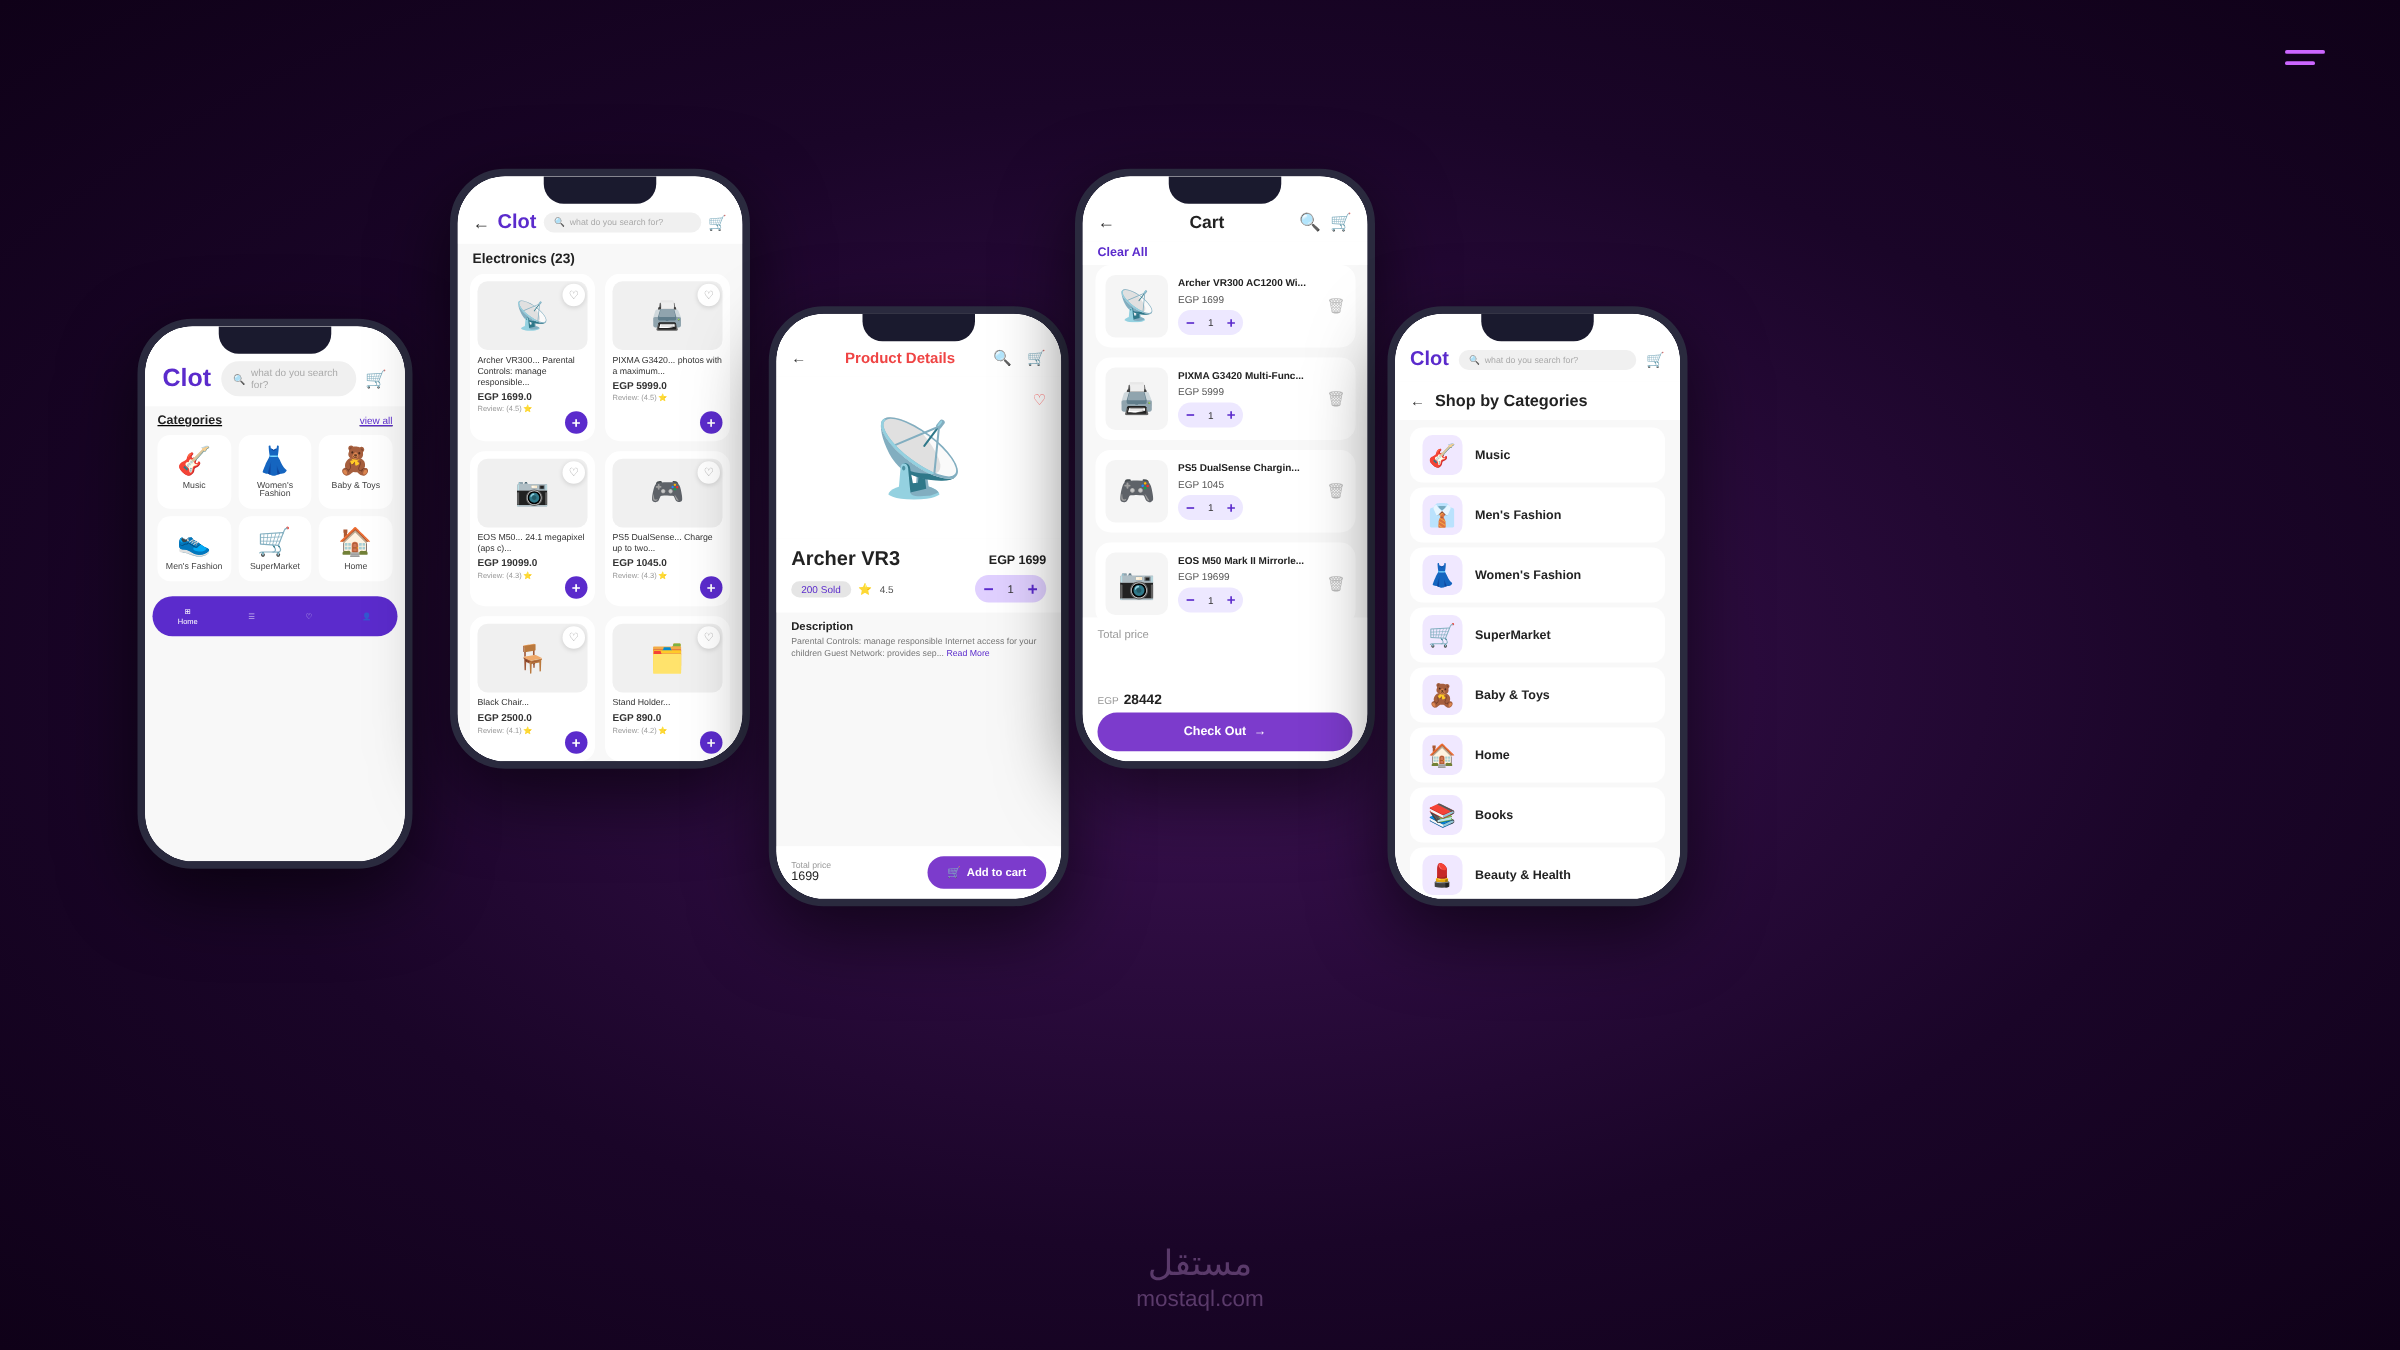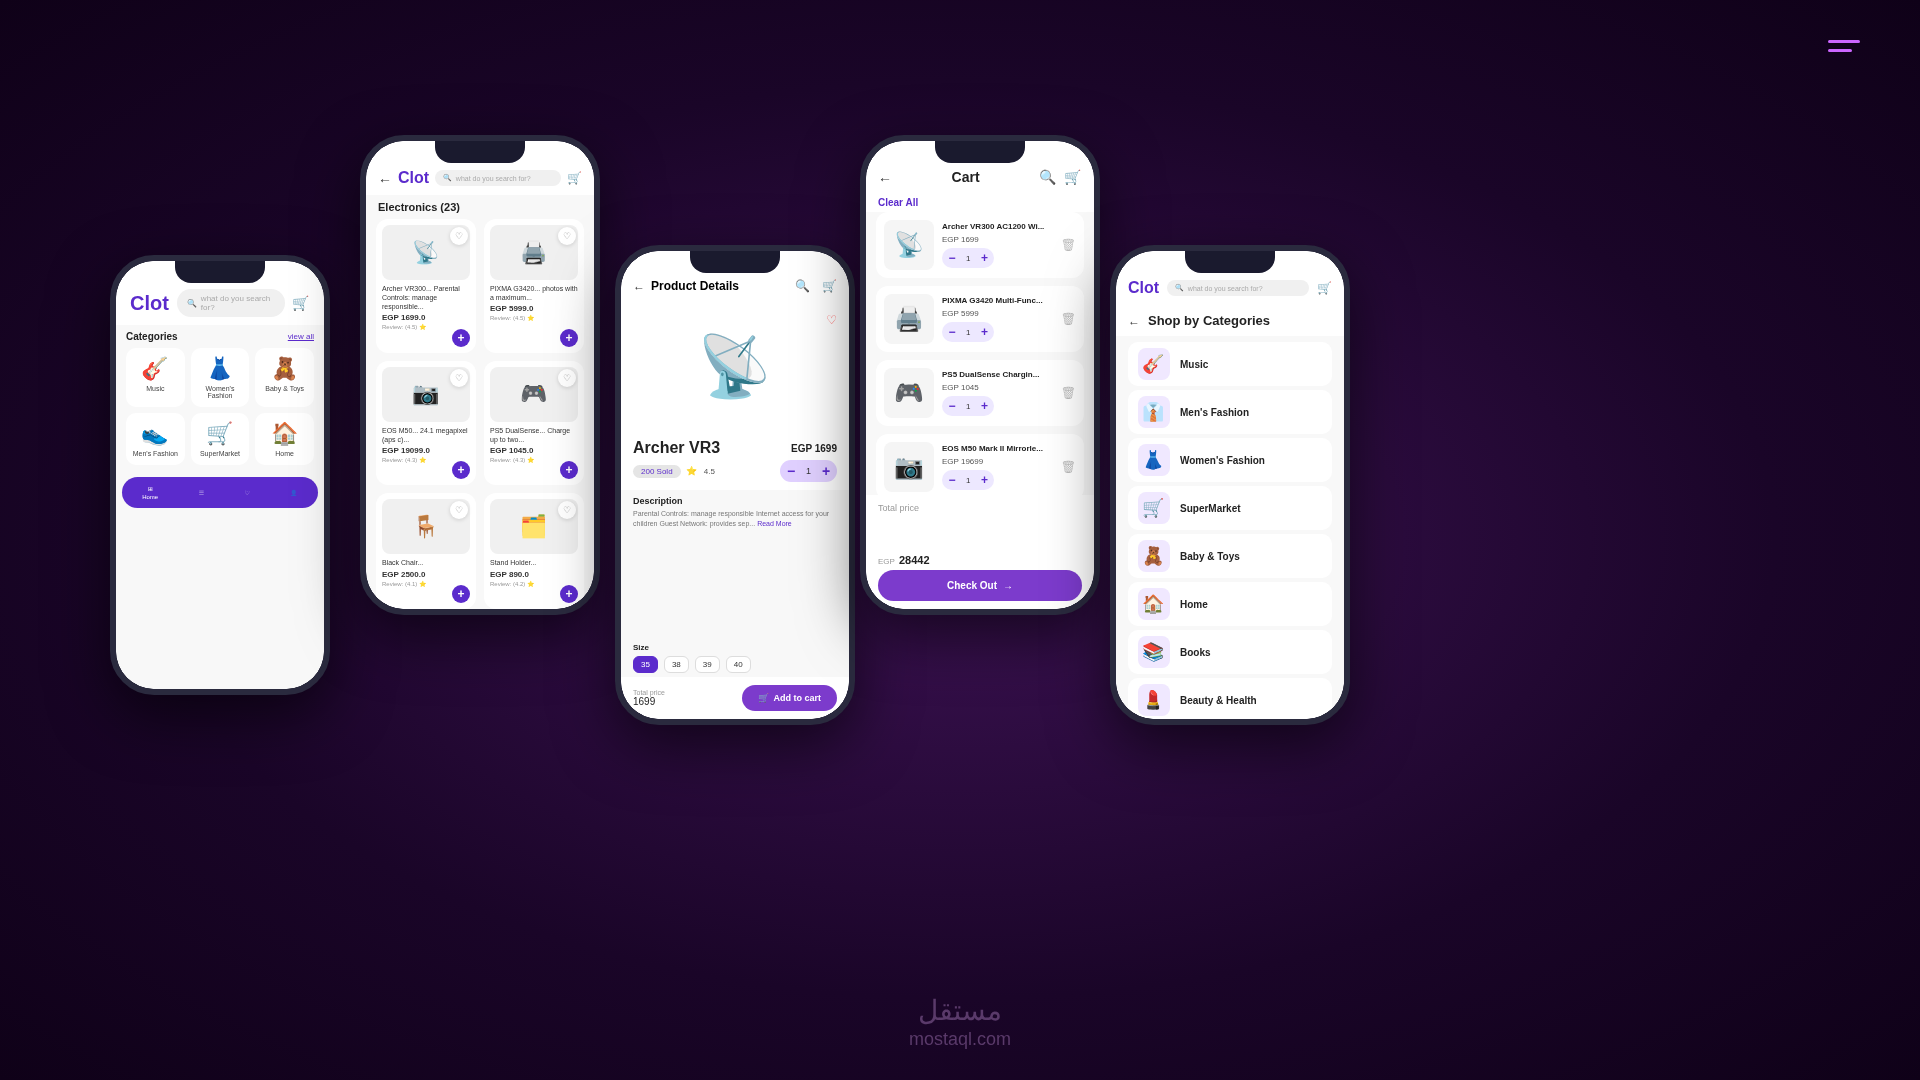--- a/index.html
+++ b/index.html
@@ -143,21 +143,21 @@
       justify-content: space-between;
       position: relative;
       overflow: hidden;
       height: 68px;
     }
     .banner-text h3 { font-size: 9px; font-weight: 900; color: #222; line-height: 1.2; }
     .banner-text p { font-size: 7px; color: #555; margin-top: 2px; }
     .banner-btn { background: #5b2bcc; color: #fff; border: none; border-radius: 6px; padding: 3px 7px; font-size: 7px; margin-top: 4px; display: block; }
     .banner-img { font-size: 32px; }
     .categories-section { padding: 6px 10px; }
-    .categories-header { display: flex; justify-content: space-between; align-items: center; margin-bottom: 6px; }
+    .categories-header { display: flex; justify-content: space-between; align-items: center; margin-bottom: 6px; text-decoration: underline; }
     .categories-header h4 { font-size: 10px; font-weight: 700; color: #222; }
     .categories-header a { font-size: 8px; color: #5b2bcc; }
     .categories-grid { display: grid; grid-template-columns: repeat(3, 1fr); gap: 6px; }
     .cat-item { background: #fff; border-radius: 10px; padding: 8px 4px; display: flex; flex-direction: column; align-items: center; gap: 3px; }
     .cat-icon { font-size: 22px; }
     .cat-label { font-size: 7px; color: #444; text-align: center; }
     .bottom-nav { background: #5b2bcc; margin: 6px; border-radius: 20px; padding: 8px 0; display: flex; justify-content: space-around; align-items: center; }
     .nav-item { display: flex; flex-direction: column; align-items: center; gap: 2px; color: rgba(255,255,255,0.6); font-size: 14px; }
     .nav-item.active { color: #fff; }
     .nav-item span { font-size: 6px; }
@@ -173,21 +173,21 @@
     .product-card { background: #fff; border-radius: 12px; padding: 6px; position: relative; }
     .product-img-placeholder { width: 100%; height: 55px; background: #f0f0f0; border-radius: 8px; display: flex; align-items: center; justify-content: center; font-size: 22px; }
     .fav-btn { position: absolute; top: 8px; right: 8px; background: #fff; border-radius: 50%; width: 18px; height: 18px; display: flex; align-items: center; justify-content: center; font-size: 9px; color: #999; box-shadow: 0 1px 4px rgba(0,0,0,0.15); }
     .product-name { font-size: 7px; color: #333; margin-top: 4px; line-height: 1.3; }
     .product-price { font-size: 8px; color: #333; font-weight: 600; margin-top: 2px; }
     .product-review { font-size: 6px; color: #999; margin-top: 1px; }
     .add-btn { position: absolute; bottom: 6px; right: 6px; background: #5b2bcc; color: #fff; border: none; border-radius: 50%; width: 18px; height: 18px; display: flex; align-items: center; justify-content: center; font-size: 12px; font-weight: 700; }
 
     
     .p3-header { background: #fff; padding: 28px 12px 8px; display: flex; align-items: center; gap: 6px; }
-    .p3-title { font-size: 12px; font-weight: 700; color: #000000; flex: 1; }
+    .p3-title { font-size: 12px; font-weight: 700; color: #ef4444; flex: 1; text-align: center; }
     .product-image-area { background: #fff; padding: 10px; display: flex; justify-content: center; align-items: center; height: 130px; position: relative; }
     .product-main-img { font-size: 60px; }
     .fav-corner { position: absolute; top: 12px; right: 12px; font-size: 12px; color: #ff6b6b; }
     .product-info { padding: 8px 12px; background: #fff; }
     .product-info-row { display: flex; justify-content: space-between; align-items: center; }
     .product-info-name { font-size: 16px; font-weight: 700; color: #222; }
     .product-info-price { font-size: 10px; font-weight: 700; color: #222; }
     .sold-row { display: flex; align-items: center; gap: 6px; margin-top: 3px; }
     .sold-badge { background: #e5e5e5; color: #5b2bcc; border-radius: 10px; padding: 2px 8px; font-size: 8px; }
     .stars { color: #ffd700; font-size: 9px; }
@@ -428,29 +428,20 @@
       </div>
 
       <div class="desc-section">
         <div class="desc-title">Description</div>
         <div class="desc-text">
           <span>Parental Controls: manage responsible Internet access for your children Guest Network: provides sep...</span>
           <span class="read-more">Read More</span>
         </div>
       </div>
 
-      <div class="size-section">
-        <div class="size-label">Size</div>
-        <div class="size-options">
-          <button class="size-btn active">35</button>
-          <button class="size-btn">38</button>
-          <button class="size-btn">39</button>
-          <button class="size-btn">40</button>
-        </div>
-      </div>
 
       <div class="add-cart-footer">
         <div>
           <div class="total-price-label">Total price</div>
           <div class="total-price-val">1699</div>
         </div>
         <button class="add-cart-btn">
           <span>🛒</span>
           <span>Add to cart</span>
         </button>

